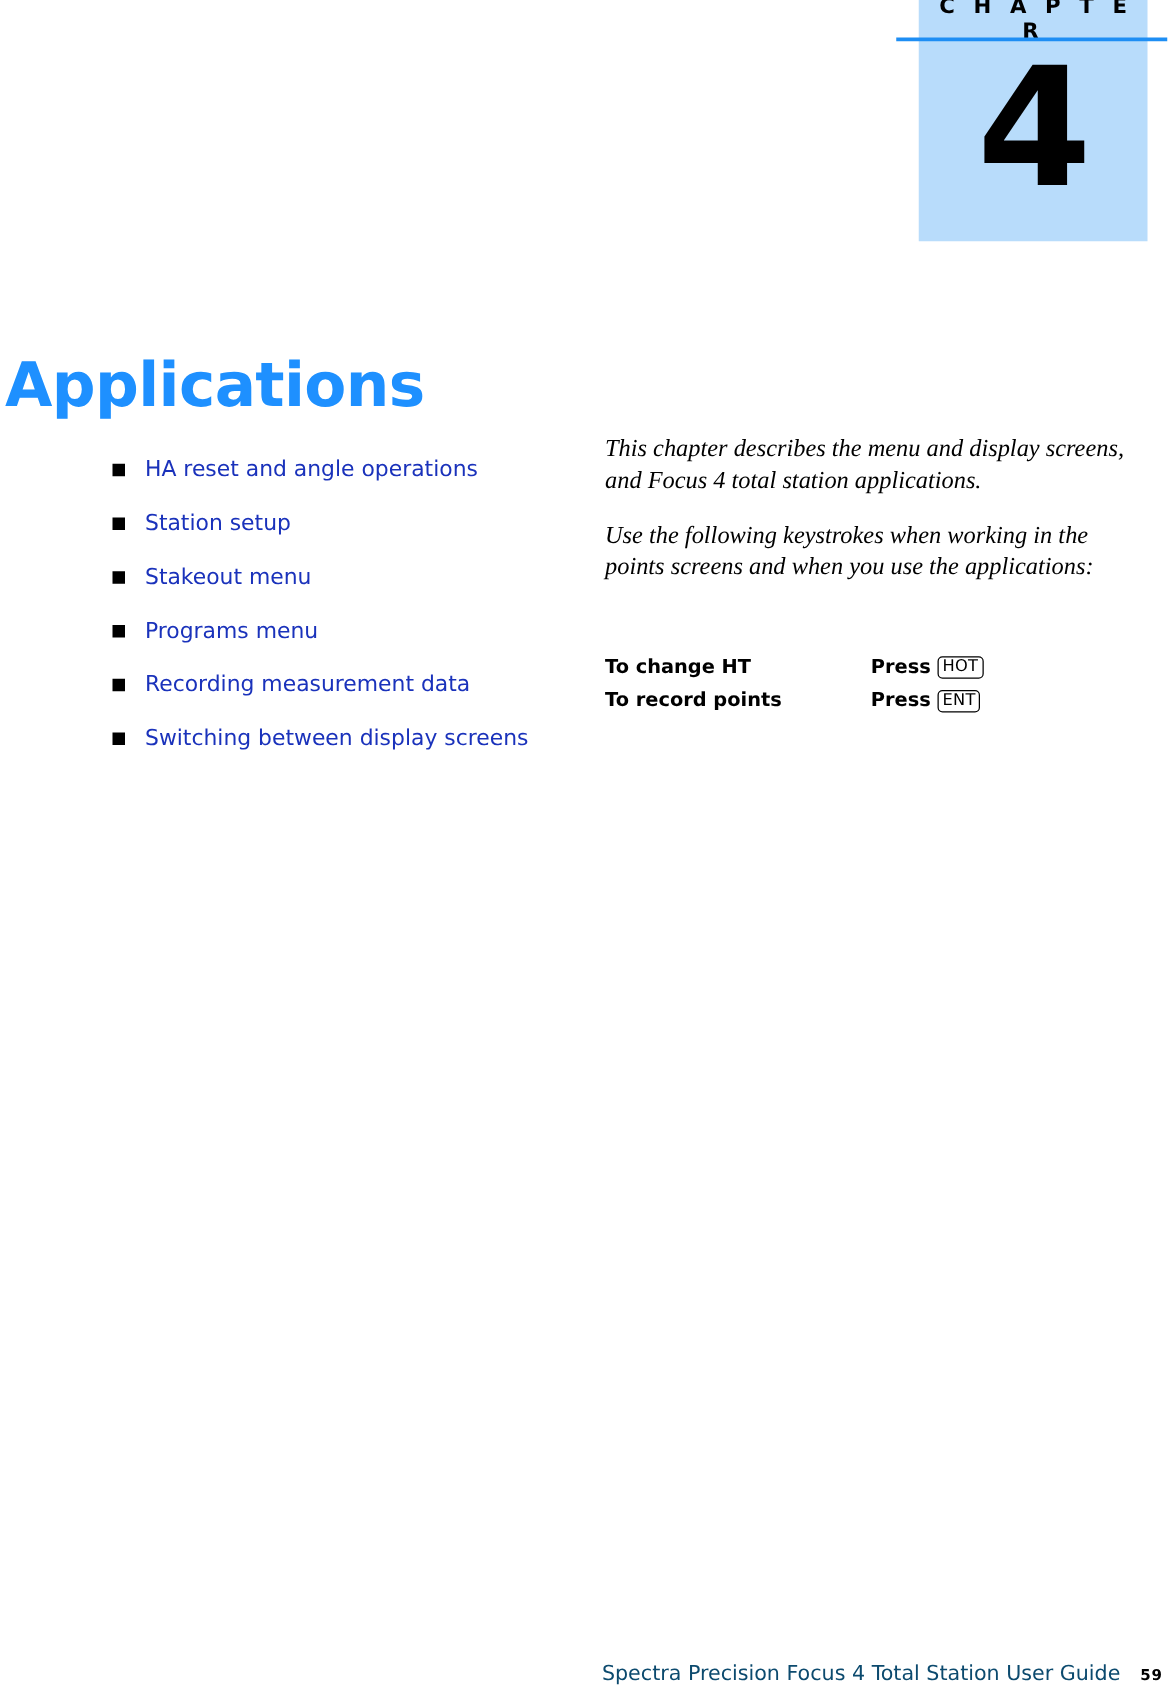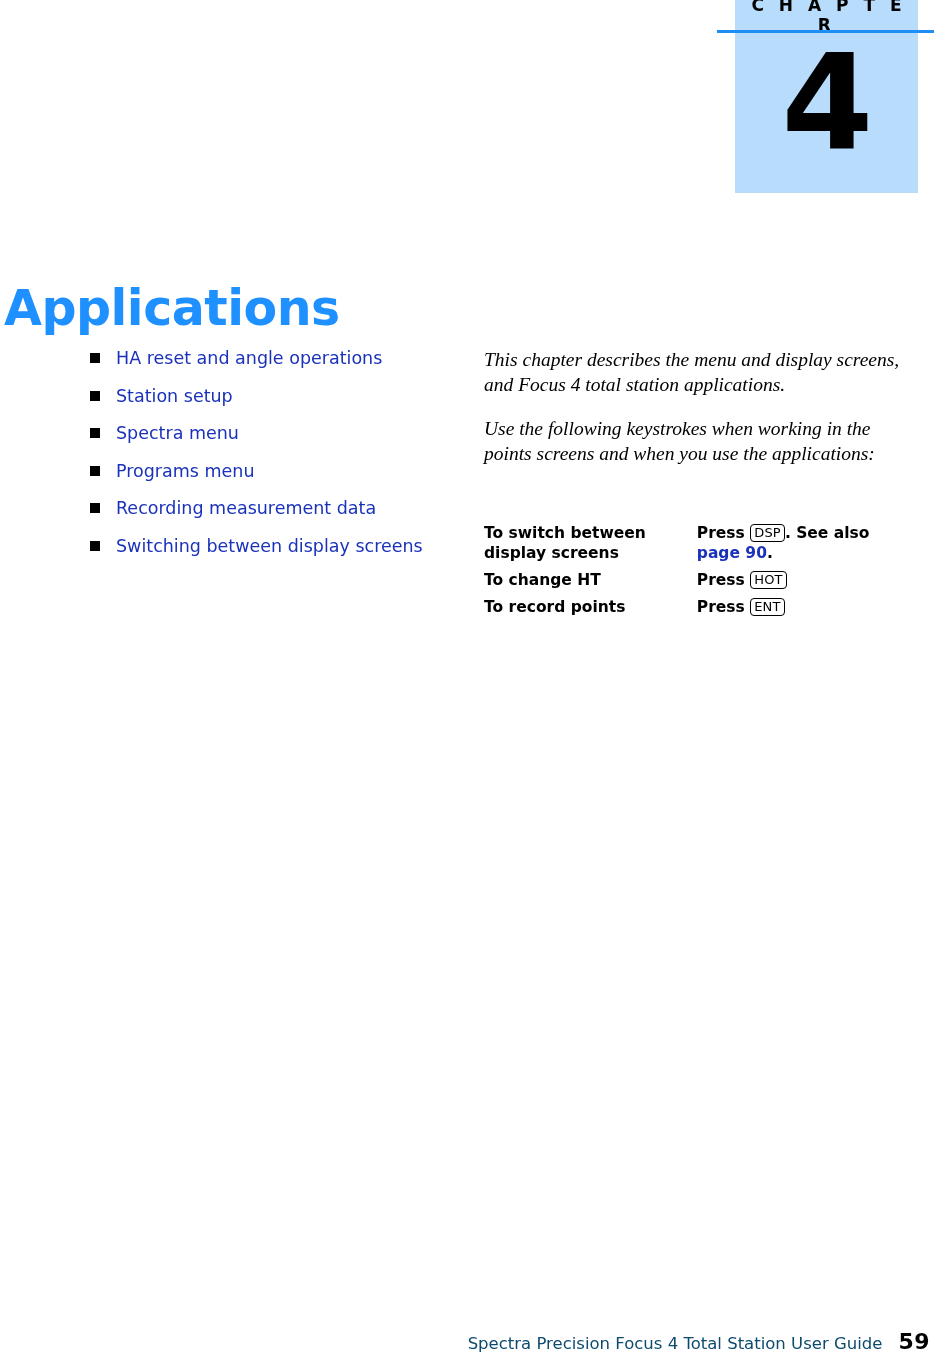--- a/index.html
+++ b/index.html
@@ -83,20 +83,21 @@
     list-style: none;
   }
   #bullet-list li {
     position: relative;
     padding-left: 28px;
     margin-bottom: 12.5px;
     font-family: "DejaVu Sans", sans-serif;
     font-size: 17.5px;
     line-height: 25px;
     color: #1a32bb;
+    margin-top: 18px;
   }
   #bullet-list li .bullet-marker {
     position: absolute;
     left: 2px;
     top: 7px;
     width: 10px;
     height: 10px;
     background: #000000;
   }
   #bullet-list li .bullet-text {
@@ -175,21 +176,21 @@
     white-space: nowrap;
   }
   #footer-title {
     font-family: "DejaVu Sans", sans-serif;
     font-size: 16.5px;
     color: #0c4a6e;
   }
   #footer-page {
     font-family: "DejaVu Sans", sans-serif;
     font-weight: bold;
-    font-size: 22px;
+    font-size: 12px;
     color: #000000;
     margin-left: 16px;
     letter-spacing: 0.5px;
   }
 </style>
 </head>
 <body>
 
 <div id="chapter-block"></div>
 <div id="chapter-word">C H A P T E R</div>
@@ -202,21 +203,21 @@
   <li>
     <span class="bullet-marker"></span>
     <span class="bullet-text">HA reset and angle operations</span>
   </li>
   <li>
     <span class="bullet-marker"></span>
     <span class="bullet-text">Station setup</span>
   </li>
   <li>
     <span class="bullet-marker"></span>
-    <span class="bullet-text">Spectra menu</span>
+    <span class="bullet-text">Stakeout menu</span>
   </li>
   <li>
     <span class="bullet-marker"></span>
     <span class="bullet-text">Programs menu</span>
   </li>
   <li>
     <span class="bullet-marker"></span>
     <span class="bullet-text">Recording measurement data</span>
   </li>
   <li>
@@ -227,24 +228,20 @@
 
 <div class="body-col" id="intro-para-1">
   <p class="body-para">This chapter describes the menu and display screens, and Focus 4 total station applications.</p>
 </div>
 <div class="body-col" id="intro-para-2">
   <p class="body-para">Use the following keystrokes when working in the points screens and when you use the applications:</p>
 </div>
 
 <table id="keystroke-table">
   <tbody>
-    <tr>
-      <td class="col-action">To switch between display screens</td>
-      <td class="col-keys"><span>Press</span>&nbsp;<span class="keycap">DSP</span><span>. See also </span><span class="doc-link">page 90</span><span>.</span></td>
-    </tr>
     <tr>
       <td class="col-action">To change HT</td>
       <td class="col-keys"><span>Press</span>&nbsp;<span class="keycap">HOT</span></td>
     </tr>
     <tr>
       <td class="col-action">To record points</td>
       <td class="col-keys"><span>Press</span>&nbsp;<span class="keycap">ENT</span></td>
     </tr>
   </tbody>
 </table>

